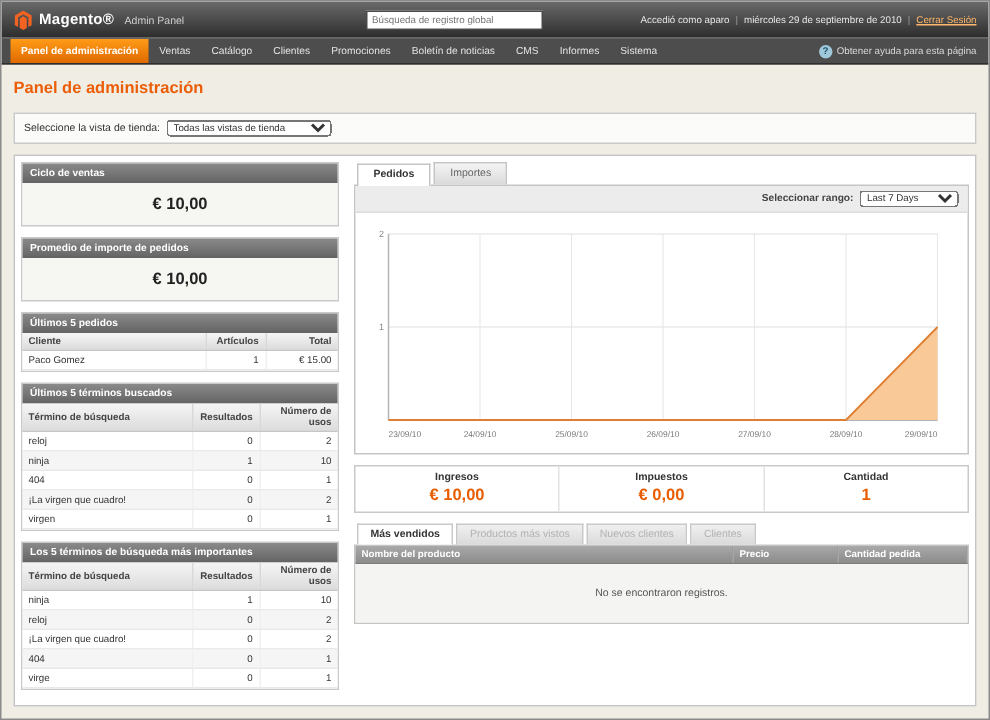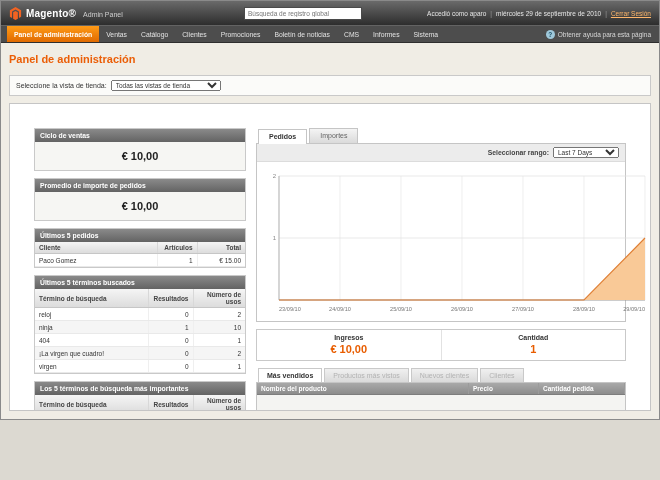--- a/index.html
+++ b/index.html
@@ -1,18 +1,18 @@
 <!DOCTYPE html>
 <html><head>
 <meta charset="utf-8">
 <style>
   *{margin:0;padding:0;box-sizing:border-box}
   html,body{width:660px;height:480px}
   body{font-family:"Liberation Sans","DejaVu Sans",sans-serif;font-size:7px;color:#333;background:#dcd9d1}
-  .page{width:660px;height:420px;border:1px solid #8a8a8a;background:#f0ede5;display:flex;flex-direction:column;overflow:hidden}
+  .page{width:660px;height:480px;border:1px solid #8a8a8a;background:#f0ede5;display:flex;flex-direction:column;overflow:hidden}
 
   
   .header{height:24px;flex:0 0 auto;background:linear-gradient(#6a6a6a,#2d2d2d);display:flex;align-items:center;padding:0 8px;color:#fff}
   .logo{display:flex;align-items:center;gap:4px;width:170px}
   .logo svg{display:block}
   .logo-text{font-size:10px;font-weight:bold;letter-spacing:.2px}
   .logo-sub{font-size:7px;color:#cfcfcf;margin-left:3px;margin-top:2px}
   .searchwrap{flex:1;display:flex;justify-content:center}
   .searchwrap input{width:118px;height:13px;font-size:6.5px;border:1px solid #4a4a4a;padding:0 3px;font-family:inherit;color:#555}
   .header-right{display:flex;align-items:center;gap:4px;font-size:6.5px;color:#e6e6e6;white-space:nowrap}
@@ -25,21 +25,21 @@
   .nav-item.active{background:linear-gradient(#ff9b17,#e06a00);color:#fff;font-weight:bold}
   .nav-help{margin-left:auto;display:flex;align-items:center;gap:3px;padding-right:8px;color:#d8d8d8;font-size:6.5px;cursor:pointer;white-space:nowrap}
   .help-ico{width:9px;height:9px;border-radius:50%;background:#9fc8da;color:#184f68;font-size:6.5px;font-weight:bold;display:flex;align-items:center;justify-content:center}
 
   
   .content{flex:1;min-height:0;padding:4px 8px 8px;display:flex;flex-direction:column}
   .page-title{color:#eb5e07;font-size:11px;font-weight:bold;margin:6px 0 10px}
   .store-switcher{background:#fbfbf9;border:1px solid #c9c9c9;padding:4px 6px;display:flex;align-items:center;gap:4px;font-size:7px;margin-bottom:7px;flex:0 0 auto}
   select{font-size:6.5px;font-family:inherit;color:#333}
 
-  .dashboard{flex:1;min-height:0;background:#fff;border:1px solid #c5c5c5;padding:24px;display:flex;gap:10px;overflow:hidden}
+  .dashboard{flex:1;min-height:0;background:#fff;border:1px solid #c5c5c5;padding:4px;display:flex;gap:10px;overflow:hidden}
 
   
   .col-left{width:212px;flex:0 0 auto}
   .box{border:1px solid #c9c9c9;margin-bottom:7px;background:#fff}
   .box-head{background:linear-gradient(#8a8a8a,#636363);color:#fff;font-weight:bold;font-size:6.8px;padding:3px 5px}
   .box-value{background:#f6f6f3;text-align:center;font-size:11px;font-weight:bold;padding:8px 0;color:#222}
   table{width:100%;border-collapse:collapse;font-size:6.5px}
   th{background:linear-gradient(#f5f5f5,#dcdcdc);border-bottom:1px solid #c6c6c6;border-right:1px solid #d8d8d8;padding:2px 4px;text-align:left;font-weight:bold;color:#444}
   th:last-child{border-right:none}
   td{padding:2.5px 4px;border-bottom:1px solid #e9e9e9;border-right:1px solid #efefef;background:#fff}
@@ -283,20 +283,24 @@
               </svg>
           </div>
         </div>
 
         <div class="totals">
             <div class="total">
             <div class="total-label">Ingresos</div>
             <div class="total-value">€ 10,00</div>
           </div>
             <div class="total">
+            <div class="total-label">Impuestos</div>
+            <div class="total-value">€ 0,00</div>
+          </div>
+            <div class="total">
             <div class="total-label">Cantidad</div>
             <div class="total-value">1</div>
           </div>
           </div>
 
         <div class="btabs">
             <div class="btab active">Más vendidos</div>
             <div class="btab">Productos más vistos</div>
             <div class="btab">Nuevos clientes</div>
             <div class="btab">Clientes</div>

